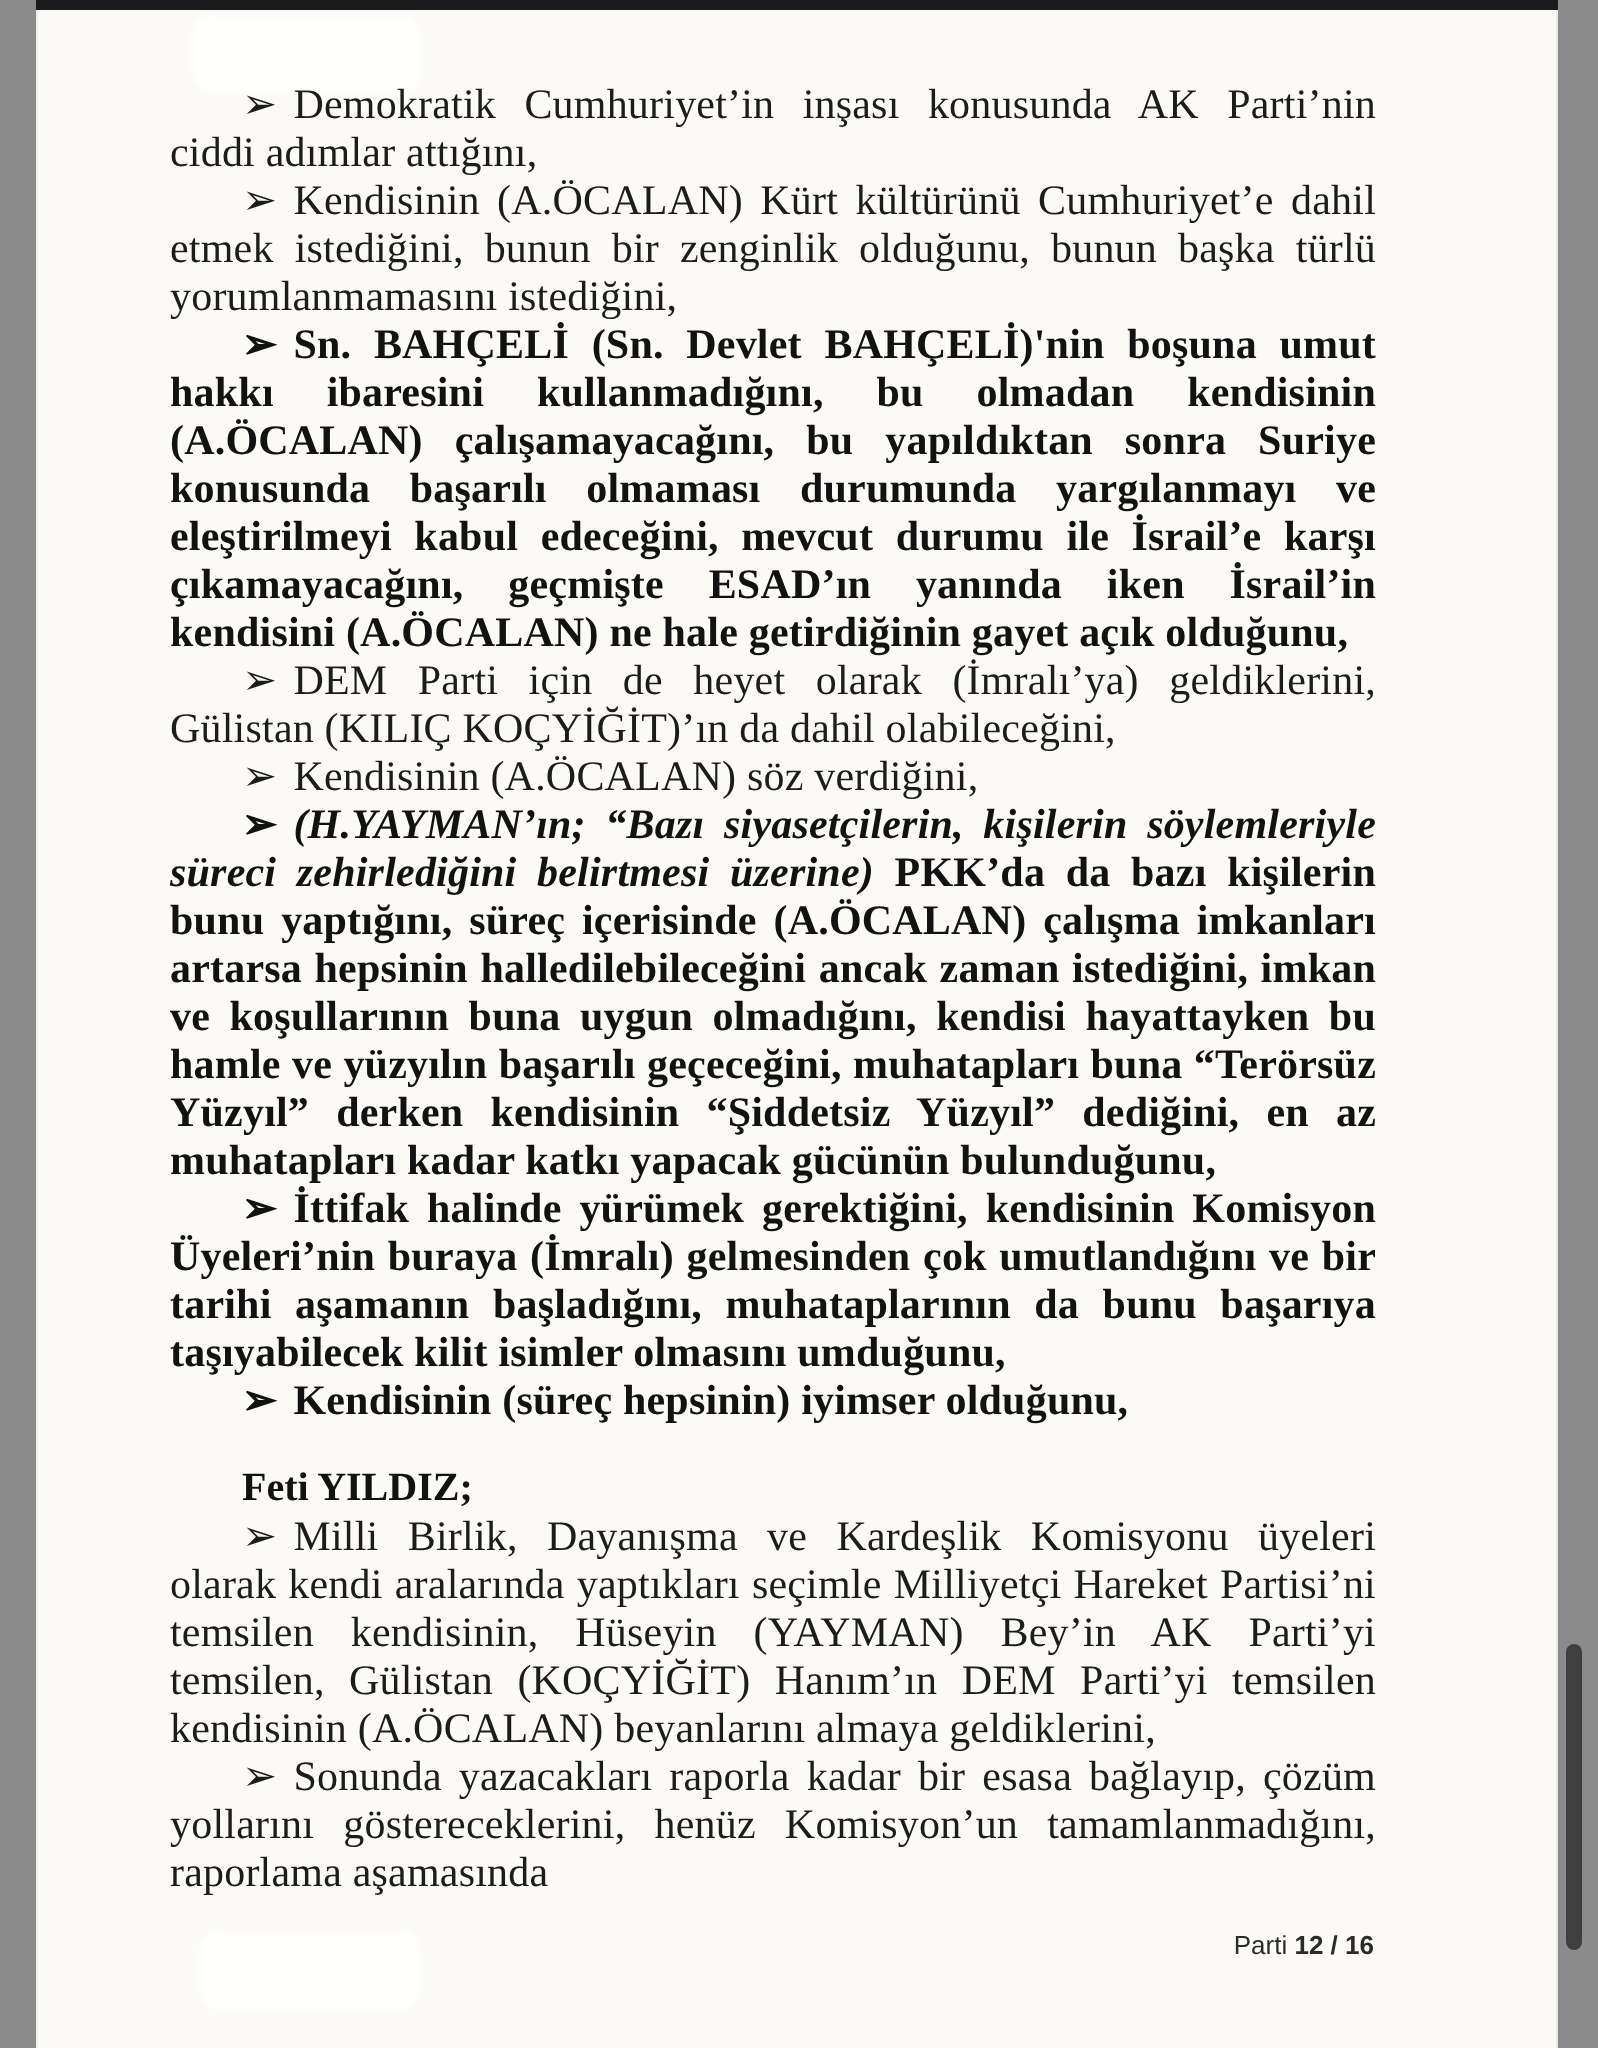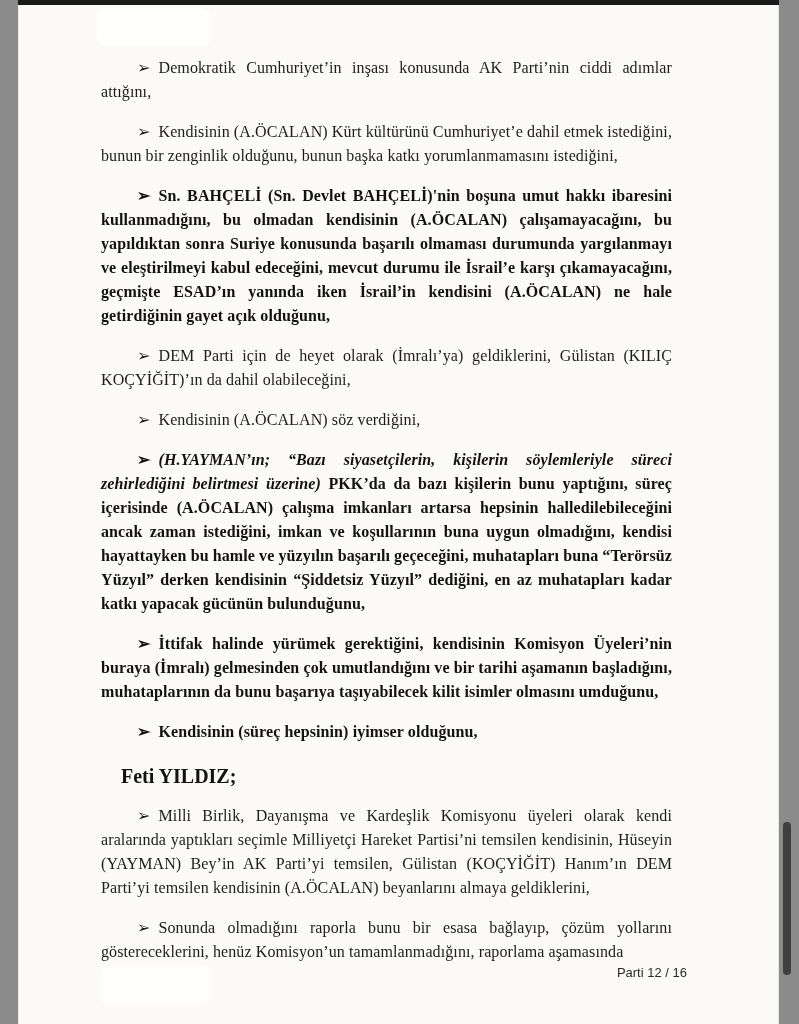--- a/index.html
+++ b/index.html
@@ -21,75 +21,75 @@
     position:absolute;background:#ffffff;border-radius:10px;opacity:.8;
     filter:blur(1px);
   }
   .artifact-top{left:78px;top:8px;width:115px;height:38px;}
   .artifact-bottom{left:82px;top:965px;width:110px;height:40px;}
   .page-inner{
     position:absolute;top:40px;left:67px;width:603px;
     color:#1c1c1c;
   }
   p.doc-para{
-    margin:16px;text-align:justify;text-indent:36px;
-    font-size:16px;line-height:24px;
+    margin:0;text-align:justify;text-indent:36px;
+    font-size:21px;line-height:24px;
     letter-spacing:.1px;
   }
   p.doc-para.bold{font-weight:700;color:#121212;}
   .lead-italic{font-style:italic;}
   .bullet{padding-right:8px;}
   h2.section-heading{
     margin:20px 0 0 0;text-indent:36px;
     font-size:20px;line-height:24px;font-weight:700;color:#121212;
   }
   .footer{
     position:absolute;right:92px;bottom:44px;
     font-family:"Liberation Sans", sans-serif;
     font-size:13px;color:#2b2b2b;
   }
-  .footer .pageno{font-weight:400;}
+  .footer .pageno{font-weight:700;}
   .scrollbar-thumb{
     position:absolute;left:783px;top:822px;width:8px;height:153px;
     background:#3f3f3f;border-radius:5px;
   }
 </style>
 </head>
 <body>
 
 <div class="viewer">
   <div class="page">
     <div class="page-top-edge"></div>
     <div class="scan-artifact artifact-top"></div>
     <div class="scan-artifact artifact-bottom"></div>
 
     <div class="page-inner">
 
       <p class="doc-para"><span class="bullet">➢</span><span>Demokratik Cumhuriyet’in inşası konusunda AK Parti’nin ciddi adımlar attığını,</span></p>
 
-      <p class="doc-para"><span class="bullet">➢</span><span>Kendisinin (A.ÖCALAN) Kürt kültürünü Cumhuriyet’e dahil etmek istediğini, bunun bir zenginlik olduğunu, bunun başka katkı yorumlanmamasını istediğini,</span></p>
+      <p class="doc-para"><span class="bullet">➢</span><span>Kendisinin (A.ÖCALAN) Kürt kültürünü Cumhuriyet’e dahil etmek istediğini, bunun bir zenginlik olduğunu, bunun başka türlü yorumlanmamasını istediğini,</span></p>
 
       <p class="doc-para bold"><span class="bullet">➢</span><span>Sn. BAHÇELİ (Sn. Devlet BAHÇELİ)'nin boşuna umut hakkı ibaresini kullanmadığını, bu olmadan kendisinin (A.ÖCALAN) çalışamayacağını, bu yapıldıktan sonra Suriye konusunda başarılı olmaması durumunda yargılanmayı ve eleştirilmeyi kabul edeceğini, mevcut durumu ile İsrail’e karşı çıkamayacağını, geçmişte ESAD’ın yanında iken İsrail’in kendisini (A.ÖCALAN) ne hale getirdiğinin gayet açık olduğunu,</span></p>
 
       <p class="doc-para"><span class="bullet">➢</span><span>DEM Parti için de heyet olarak (İmralı’ya) geldiklerini, Gülistan (KILIÇ KOÇYİĞİT)’ın da dahil olabileceğini,</span></p>
 
       <p class="doc-para"><span class="bullet">➢</span><span>Kendisinin (A.ÖCALAN) söz verdiğini,</span></p>
 
       <p class="doc-para bold"><span class="bullet">➢</span><span class="lead-italic">(H.YAYMAN’ın; “Bazı siyasetçilerin, kişilerin söylemleriyle süreci zehirlediğini belirtmesi üzerine)</span><span> PKK’da da bazı kişilerin bunu yaptığını, süreç içerisinde (A.ÖCALAN) çalışma imkanları artarsa hepsinin halledilebileceğini ancak zaman istediğini, imkan ve koşullarının buna uygun olmadığını, kendisi hayattayken bu hamle ve yüzyılın başarılı geçeceğini, muhatapları buna “Terörsüz Yüzyıl” derken kendisinin “Şiddetsiz Yüzyıl” dediğini, en az muhatapları kadar katkı yapacak gücünün bulunduğunu,</span></p>
 
       <p class="doc-para bold"><span class="bullet">➢</span><span>İttifak halinde yürümek gerektiğini, kendisinin Komisyon Üyeleri’nin buraya (İmralı) gelmesinden çok umutlandığını ve bir tarihi aşamanın başladığını, muhataplarının da bunu başarıya taşıyabilecek kilit isimler olmasını umduğunu,</span></p>
 
       <p class="doc-para bold"><span class="bullet">➢</span><span>Kendisinin (süreç hepsinin) iyimser olduğunu,</span></p>
 
       <h2 class="section-heading">Feti YILDIZ;</h2>
 
       <p class="doc-para"><span class="bullet">➢</span><span>Milli Birlik, Dayanışma ve Kardeşlik Komisyonu üyeleri olarak kendi aralarında yaptıkları seçimle Milliyetçi Hareket Partisi’ni temsilen kendisinin, Hüseyin (YAYMAN) Bey’in AK Parti’yi temsilen, Gülistan (KOÇYİĞİT) Hanım’ın DEM Parti’yi temsilen kendisinin (A.ÖCALAN) beyanlarını almaya geldiklerini,</span></p>
 
 
-      <p class="doc-para"><span class="bullet">➢</span><span>Sonunda olmadığını raporla bunu bir esasa bağlayıp, çözüm yollarını göstereceklerini, henüz Komisyon’un tamamlanmadığını, raporlama aşamasında</span></p>
+      <p class="doc-para"><span class="bullet">➢</span><span>Sonunda yazacakları raporla kadar bir esasa bağlayıp, çözüm yollarını göstereceklerini, henüz Komisyon’un tamamlanmadığını, raporlama aşamasında</span></p>
 
     </div>
 
     <div class="footer">
       <span>Parti</span>
       <span class="pageno">12 / 16</span>
     </div>
   </div>
 
   <div class="scrollbar-thumb"></div>

